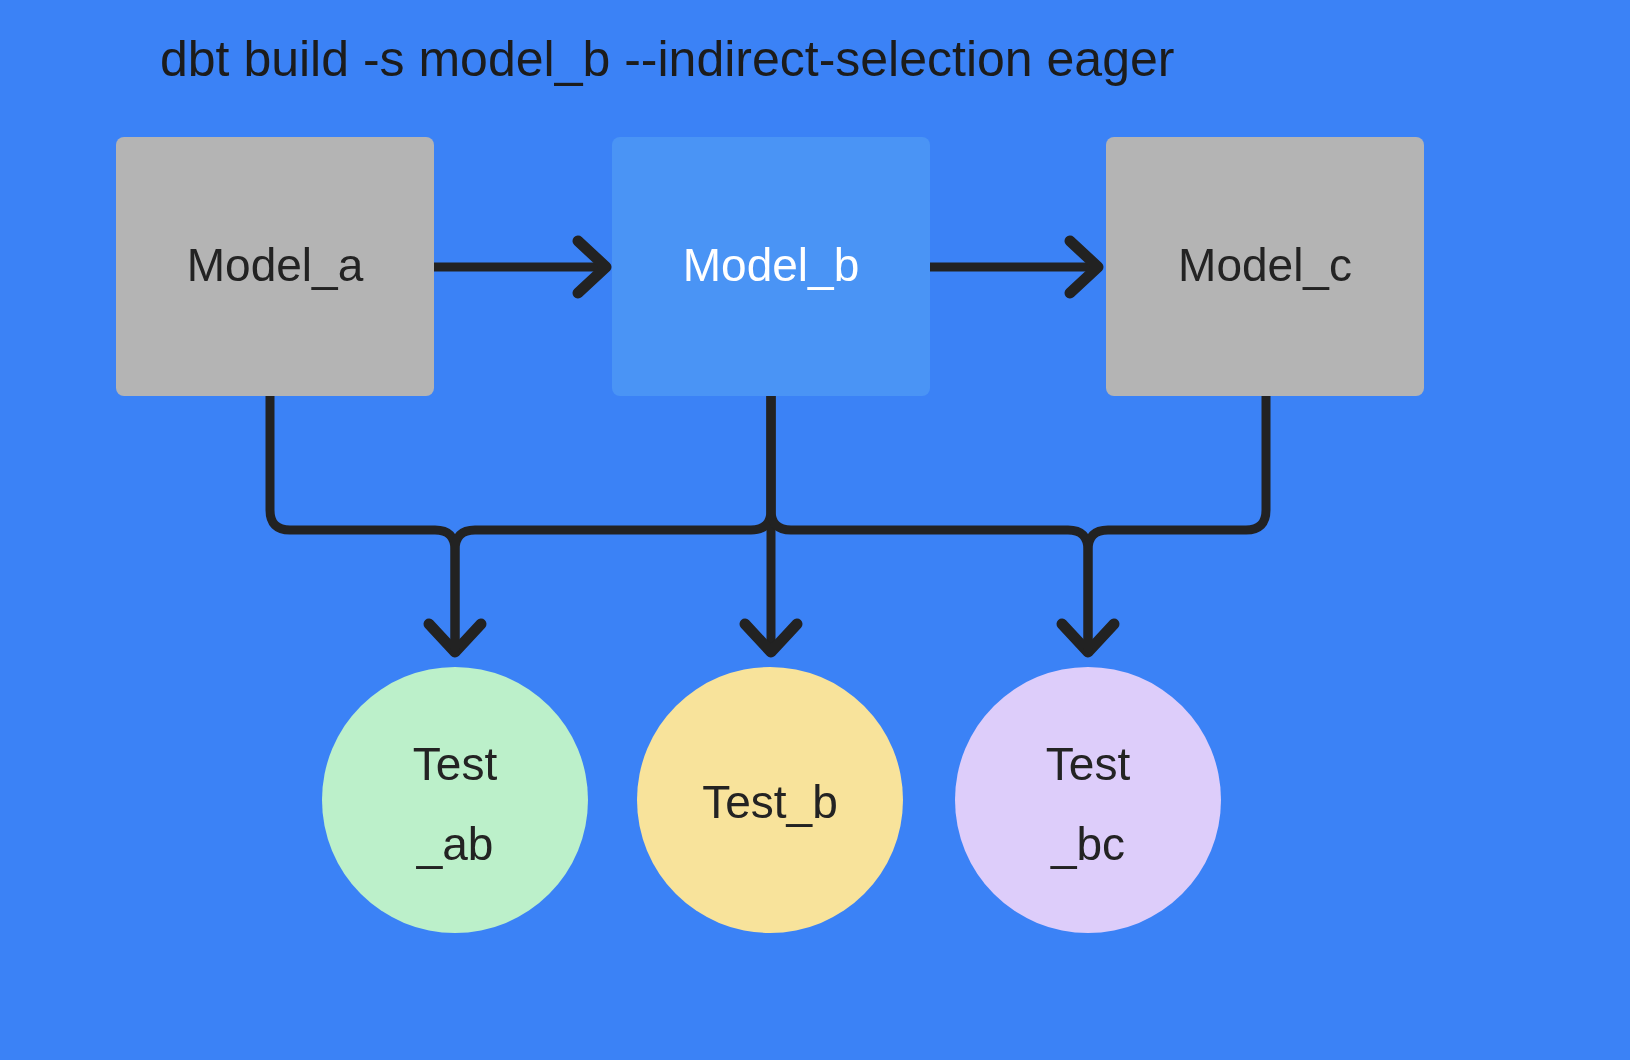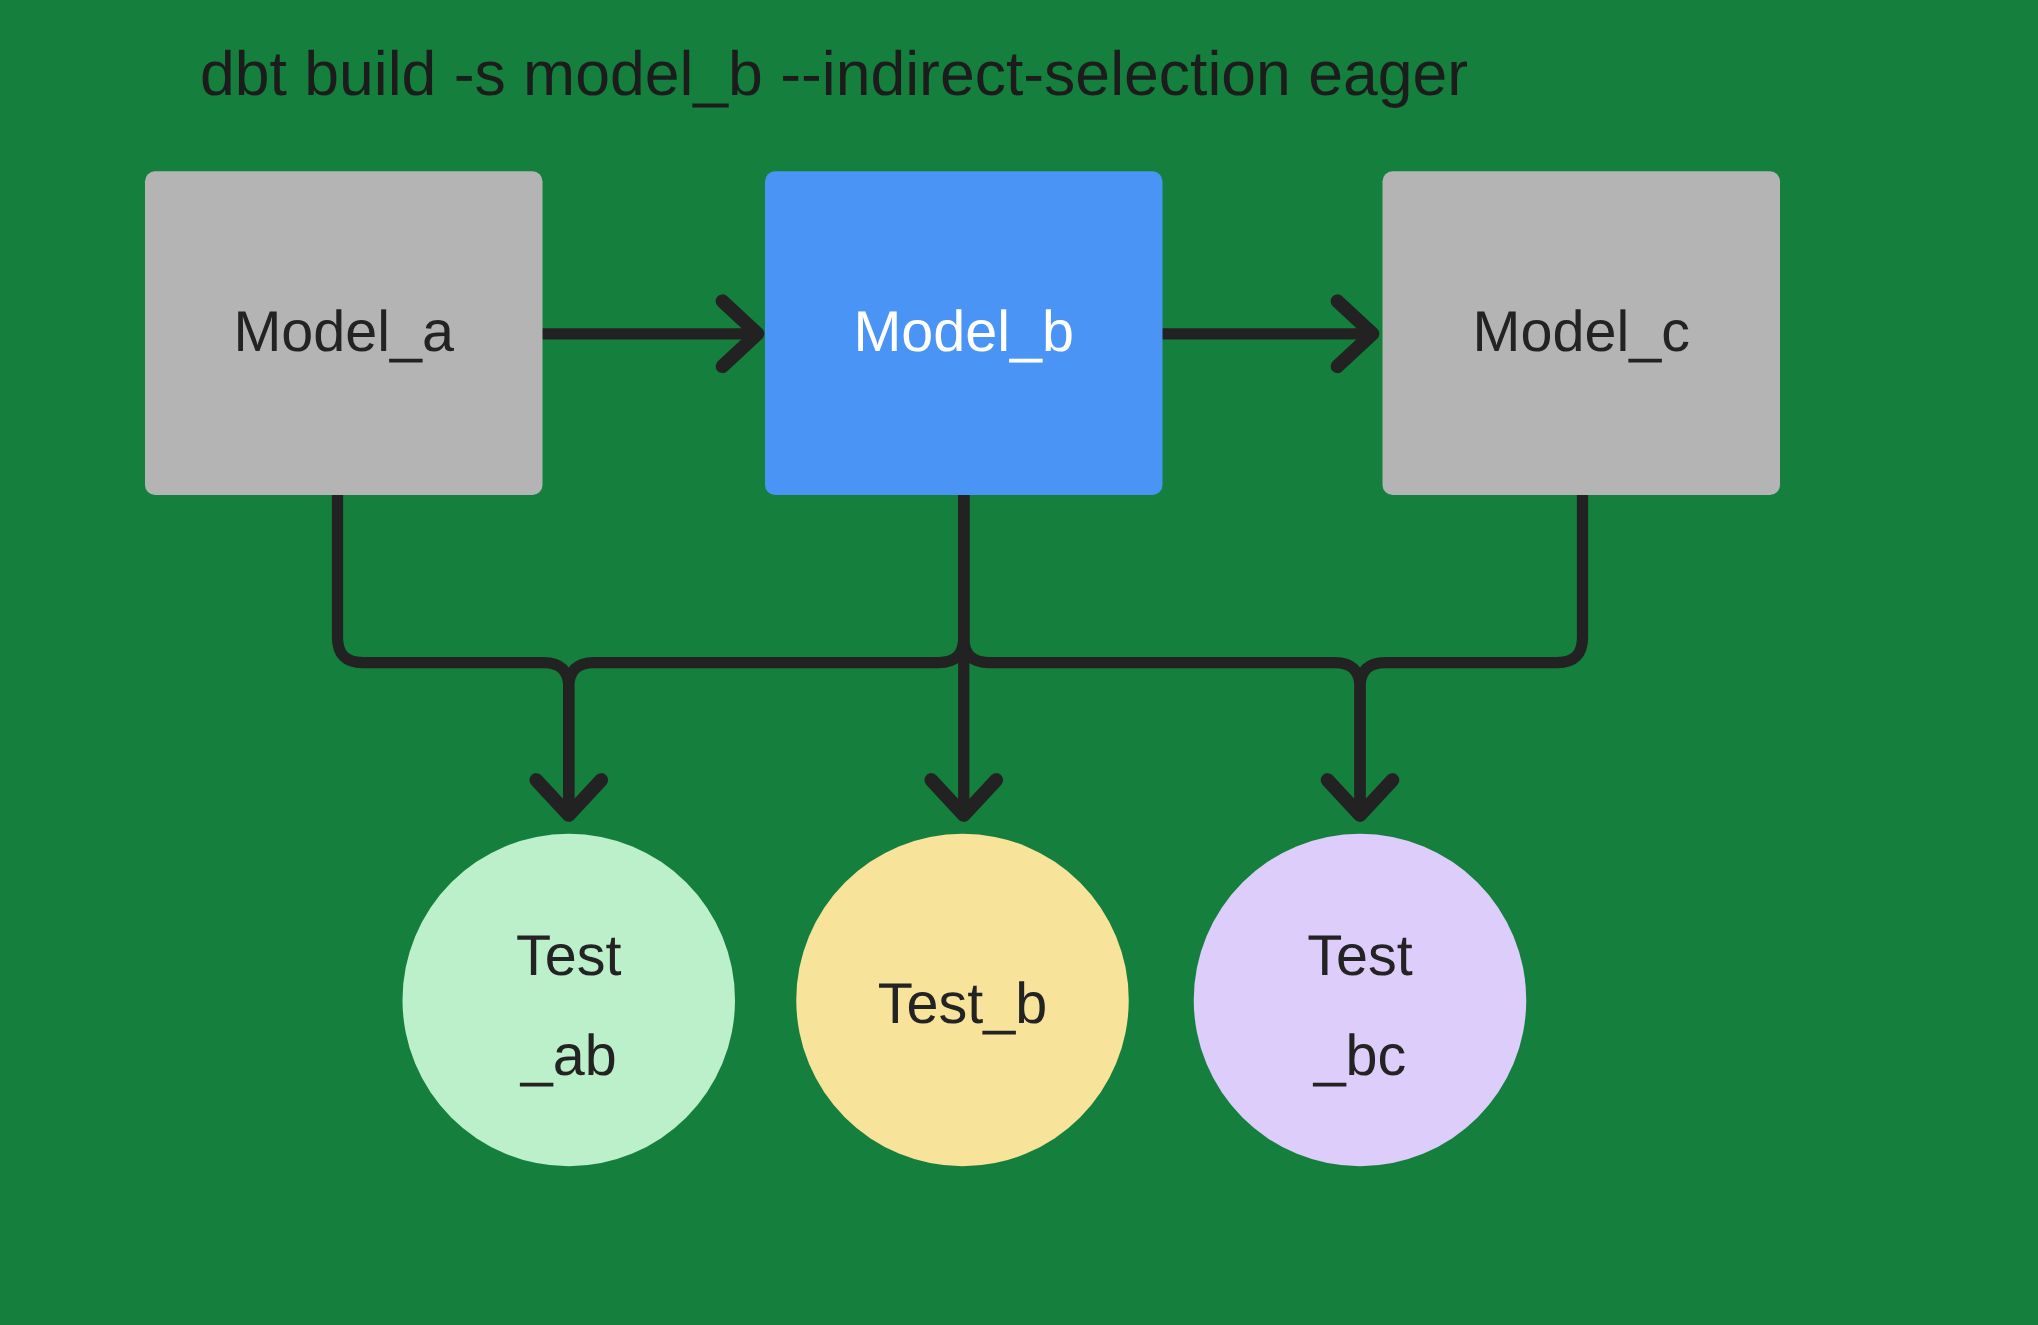--- a/index.html
+++ b/index.html
@@ -7,21 +7,21 @@
     padding: 0;
     background: #ffffff;
   }
   body {
     font-family: "Liberation Sans", sans-serif;
   }
   #stage {
     position: relative;
     width: 1630px;
     height: 1060px;
-    background: #15803d;
+    background: #3b82f6;
     overflow: hidden;
   }
   #diagram-svg {
     position: absolute;
     inset: 0;
     width: 1630px;
     height: 1060px;
   }
   .node-label {
     font-family: "Liberation Sans", sans-serif;

